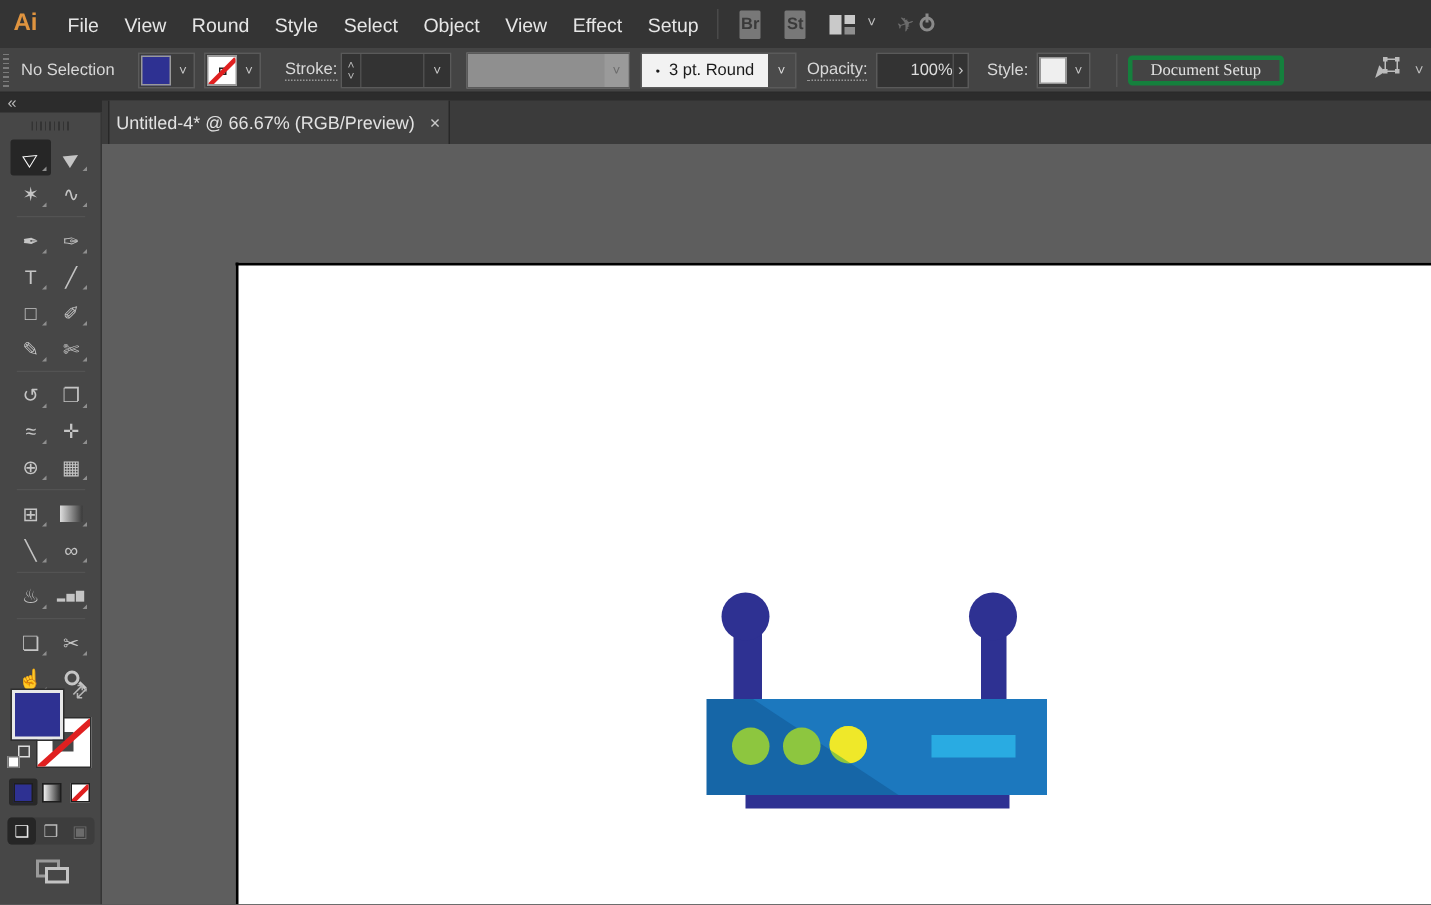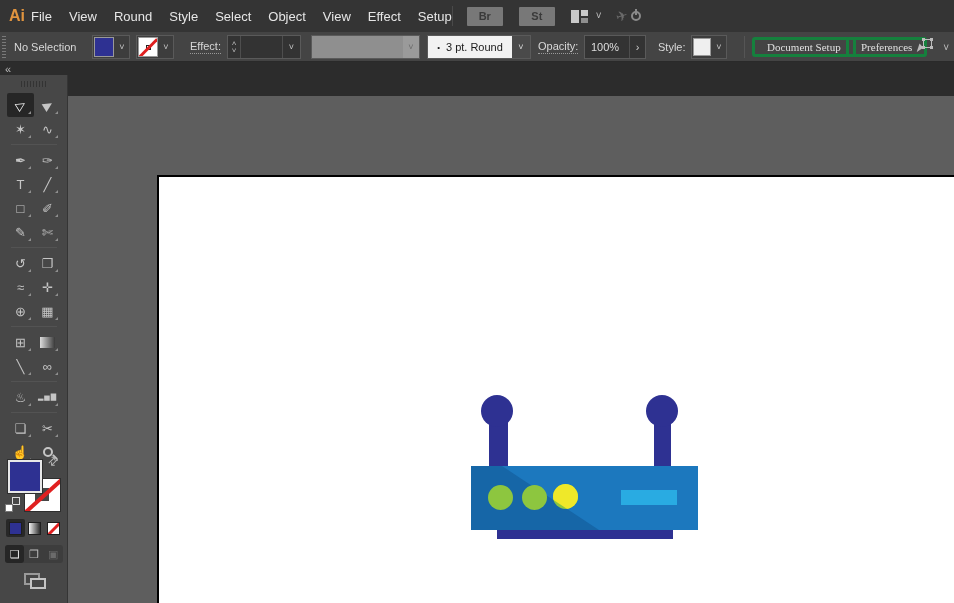--- a/index.html
+++ b/index.html
@@ -10,21 +10,21 @@
 
   
   .menubar { position:absolute; left:0; top:0; width:954px; height:32px; background:#343434;
              display:flex; align-items:center; }
   .logo { color:var(--logo-orange); font-weight:bold; font-size:16px; margin-left:9px; width:30px; }
   .menus { display:flex; gap:17px; margin-left:6px; }
   .menu-item { font-size:13px; color:#E6E6E6; cursor:default; }
   .menubar-right { display:flex; align-items:center; margin-left:auto; margin-right:330px; gap:8px; }
   .vsep { width:1px; height:20px; background:#4a4a4a; margin-right:6px; }
   .chip { background:#787878; color:#3a3a3a; font-weight:bold; font-size:11px; border:none;
-          width:36px; height:19px; text-align:center; line-height:19px; border-radius:1px; margin-right:8px; }
+          width:14px; height:19px; text-align:center; line-height:19px; border-radius:1px; margin-right:8px; }
   .ws-icon { position:relative; width:17px; height:13px; display:inline-block; }
   .ws-icon i { position:absolute; background:#C9C9C9; }
   .ws-icon .b1 { left:0; top:0; width:8px; height:13px; }
   .ws-icon .b2 { left:10px; top:0; width:7px; height:6px; }
   .ws-icon .b3 { left:10px; top:8px; width:7px; height:5px; background:#8f8f8f; }
   .chev { color:#C0C0C0; font-size:10px; line-height:10px; }
   .gpu { position:relative; width:26px; height:18px; display:inline-block; margin-left:6px; }
   .gpu .rocket { position:absolute; left:0; top:1px; font-size:14px; color:#6b6b6b; transform:rotate(-18deg); }
   .gpu .power { position:absolute; right:1px; top:4px; width:10px; height:10px; border:2px solid #8a8a8a; border-radius:50%; }
   .gpu .power::after { content:''; position:absolute; left:2px; top:-4px; width:2px; height:6px; background:#8a8a8a; }
@@ -50,21 +50,21 @@
   .stroke-field { flex:1; }
   .stroke-chev { width:18px; border-left:1px solid #4e4e4e; color:#C9C9C9; font-size:9px; display:flex; align-items:center; justify-content:center; }
   .dd-disabled { position:absolute; left:311px; top:3px; width:109px; height:24px; background:#8F8F8F; border:1px solid #5a5a5a; display:flex; }
   .dd-disabled .fld { flex:1; }
   .dd-disabled .chv { width:16px; background:#9a9a9a; color:#6a6a6a; font-size:9px; display:flex; align-items:center; justify-content:center; }
   .dd-brush { position:absolute; left:427px; top:3px; width:104px; height:24px; border:1px solid #5a5a5a; display:flex; }
   .dd-brush .fld { flex:1; background:#F2F2F2; color:#1a1a1a; display:flex; align-items:center; justify-content:center; gap:6px; font-size:11px; }
   .dd-brush .bullet { font-size:8px; }
   .dd-brush .chv { width:18px; background:#4A4A4A; color:#ddd; font-size:9px; display:flex; align-items:center; justify-content:center; }
   .op-field { position:absolute; left:584px; top:3px; width:62px; height:24px; border:1px solid #5a5a5a; background:#333; display:flex; }
-  .op-field .val { flex:1; display:flex; align-items:center; padding-left:6px; color:#ddd; }
+  .op-field .val { flex:1; display:flex; align-items:center; padding-left:22px; color:#ddd; }
   .op-field .nxt { width:16px; border-left:1px solid #4e4e4e; display:flex; align-items:center; justify-content:center; color:#ccc; font-size:11px; }
   .style-group { position:absolute; left:691px; top:3px; height:24px; display:flex; align-items:center; border:1px solid #5a5a5a; background:#3d3d3d; }
   .style-group .sw { width:18px; height:18px; margin:1px; background:#EFEFEF; border:1px solid #999; }
   .cb-vsep { position:absolute; left:744px; top:4px; width:1px; height:22px; background:#555; }
   .cb-btn { height:20px; padding:0 12px; border:3px solid #15803d; border-radius:3px; background:transparent;
             color:#E0E0E0; font-size:11px; font-family:Liberation Serif, serif; }
   .sel-sim { position:absolute; left:915px; top:7px; width:34px; height:18px; }
   .sel-sim .box { position:absolute; left:8px; top:0; width:9px; height:9px; border:1px solid #bbb; }
   .sel-sim .box i { position:absolute; width:3px; height:3px; background:#bbb; }
   .sel-sim .box .c1{left:-2px;top:-2px;} .sel-sim .box .c2{right:-2px;top:-2px;}
@@ -200,21 +200,21 @@
     <div class="cb" style="left:136px; top:3px; height:24px;" data-name="stroke-color-control">
       <div class="swatch-group">
         <span class="swatch none" data-name="stroke-none-swatch">
             <span class="mini-hole"></span>
           </span>
         <span class="dd-chev" data-name="chevron-down-icon">˅</span>
       </div>
     </div>
 
     <div class="cb" style="left:190px;">
-        <span class="lbl-dotted" data-name="stroke-label">Effect:</span>
+        <span class="lbl-dotted" data-name="stroke-label">Stroke:</span>
       </div>
     <div class="stroke-group" data-name="stroke-weight-control">
       <span class="stepper" data-name="stroke-weight-stepper">
         <span data-name="stepper-up-icon">˄</span>
         <span data-name="stepper-down-icon">˅</span>
       </span>
       <span class="stroke-field" data-name="stroke-weight-field"></span>
       <span class="stroke-chev" data-name="chevron-down-icon">˅</span>
     </div>
 
@@ -244,38 +244,41 @@
       </div>
     <div class="style-group" data-name="style-dropdown">
       <span class="sw" data-name="style-swatch"></span>
       <span class="dd-chev" data-name="chevron-down-icon">˅</span>
     </div>
 
     <span class="cb-vsep" data-name="controlbar-divider"></span>
     <div class="cb" style="left:752px;">
         <button class="cb-btn" data-name="document-setup-button">Document Setup</button>
       </div>
-    <div class="cb" style="left:846px;">
-        <button class="cb-btn" data-name="preferences-button">Preferences</button>
-      </div>
 
     <span class="sel-sim" data-name="select-similar-control">
       <span class="box" data-name="selection-box-icon">
           <i class="c1"></i>
           <i class="c2"></i>
           <i class="c3"></i>
           <i class="c4"></i>
         </span>
       <span class="cursor" data-name="cursor-icon"></span>
       <span class="chev" data-name="chevron-down-icon">˅</span>
     </span>
   </div>
 
   <div class="tabrow" data-name="tab-bar">
     <span class="collapse" data-name="collapse-panels-button">«</span>
+    <div class="tabstrip" data-name="tab-strip">
+      <div class="tab" data-name="document-tab">
+        <span class="tab-title" data-name="document-tab-title">Untitled-4* @ 66.67% (RGB/Preview)</span>
+        <span class="tab-close" data-name="close-tab-icon">×</span>
+      </div>
+    </div>
   </div>
 
   <aside class="toolspanel" data-name="tools-panel">
     <span class="grip-dots" data-name="tools-panel-grip"></span>
     <div id="tools-grid" data-name="tools-grid">
         <div class="tool-grid">
           <div class="tool-cell active" data-name="tool-selection">
             <span class="glyph" data-name="selection-icon">▷</span>
           </div>
           <div class="tool-cell" data-name="tool-direct-selection">

